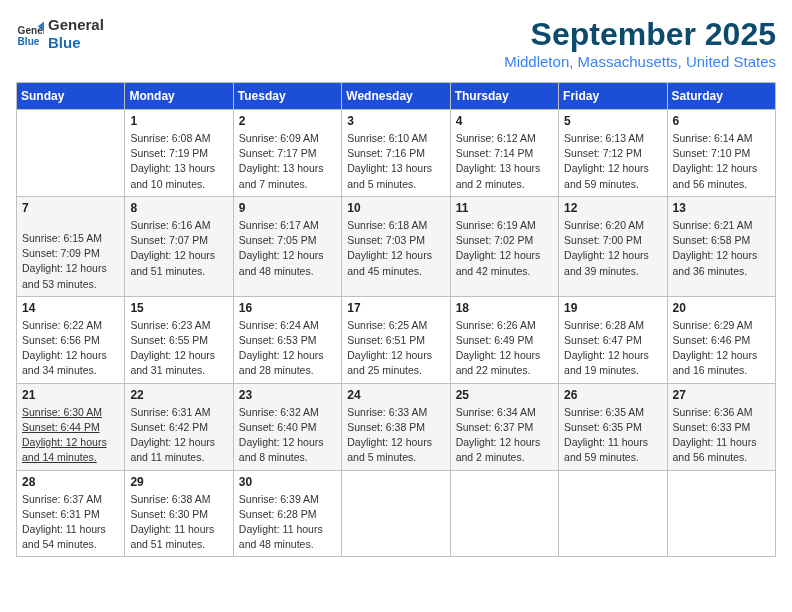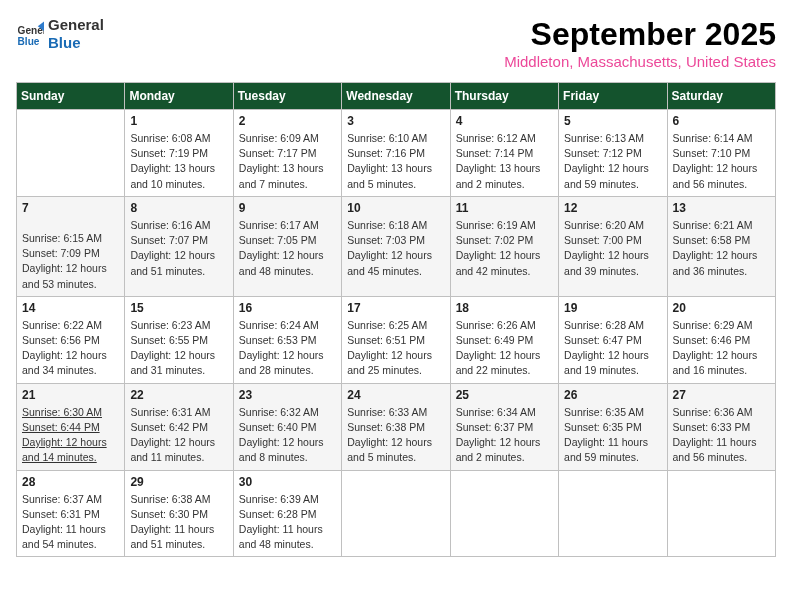--- a/index.html
+++ b/index.html
@@ -24,33 +24,33 @@
     .logo-icon {
       width: 28px;
       height: 28px;
     }
     .title-block {
       text-align: right;
     }
     .month-title {
       font-size: 32px;
       font-weight: bold;
-      color: #000000;
+      color: #0c4a6e;
     }
     .subtitle {
       font-size: 15px;
-      color: #ec4899;
+      color: #3b82f6;
     }
     table {
       width: 100%;
       border-collapse: collapse;
       font-size: 11px;
     }
     thead tr th {
-      background-color: #14532d;
+      background-color: #1d4ed8;
       color: #fff;
       padding: 6px 4px;
       text-align: left;
       font-size: 12px;
       font-weight: bold;
       border: 1px solid #c0c0c0;
     }
     tbody tr td {
       border: 1px solid #c0c0c0;
       vertical-align: top;

